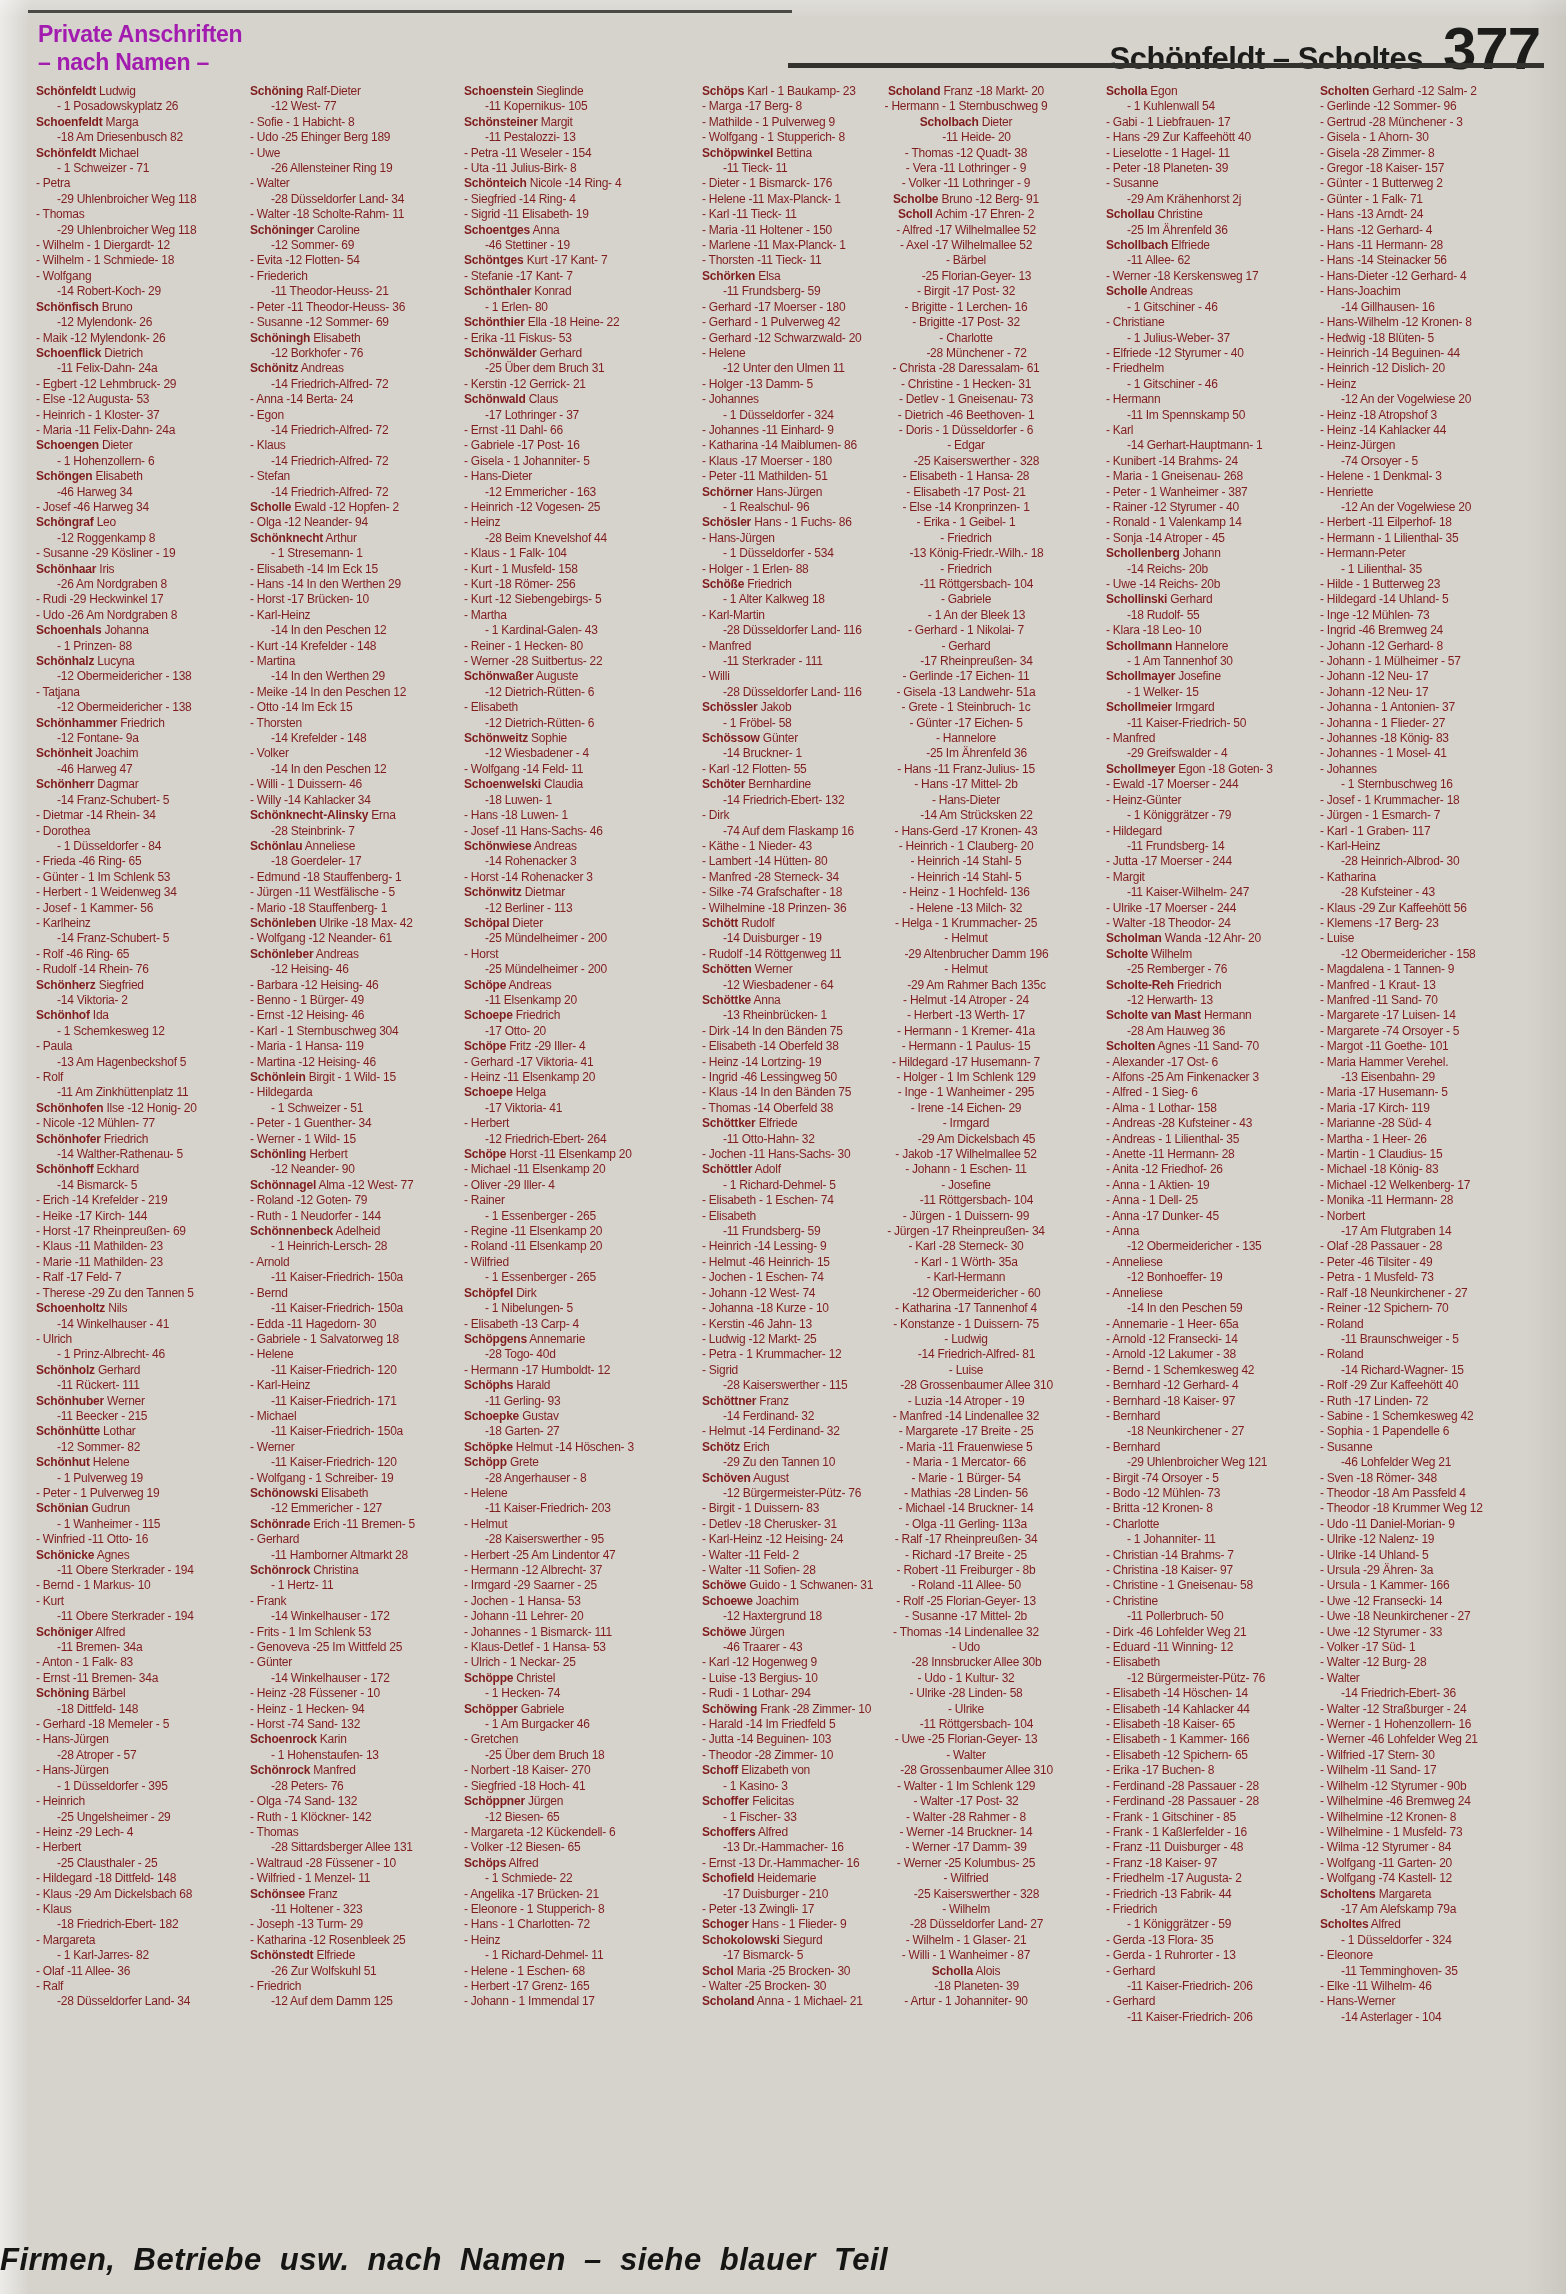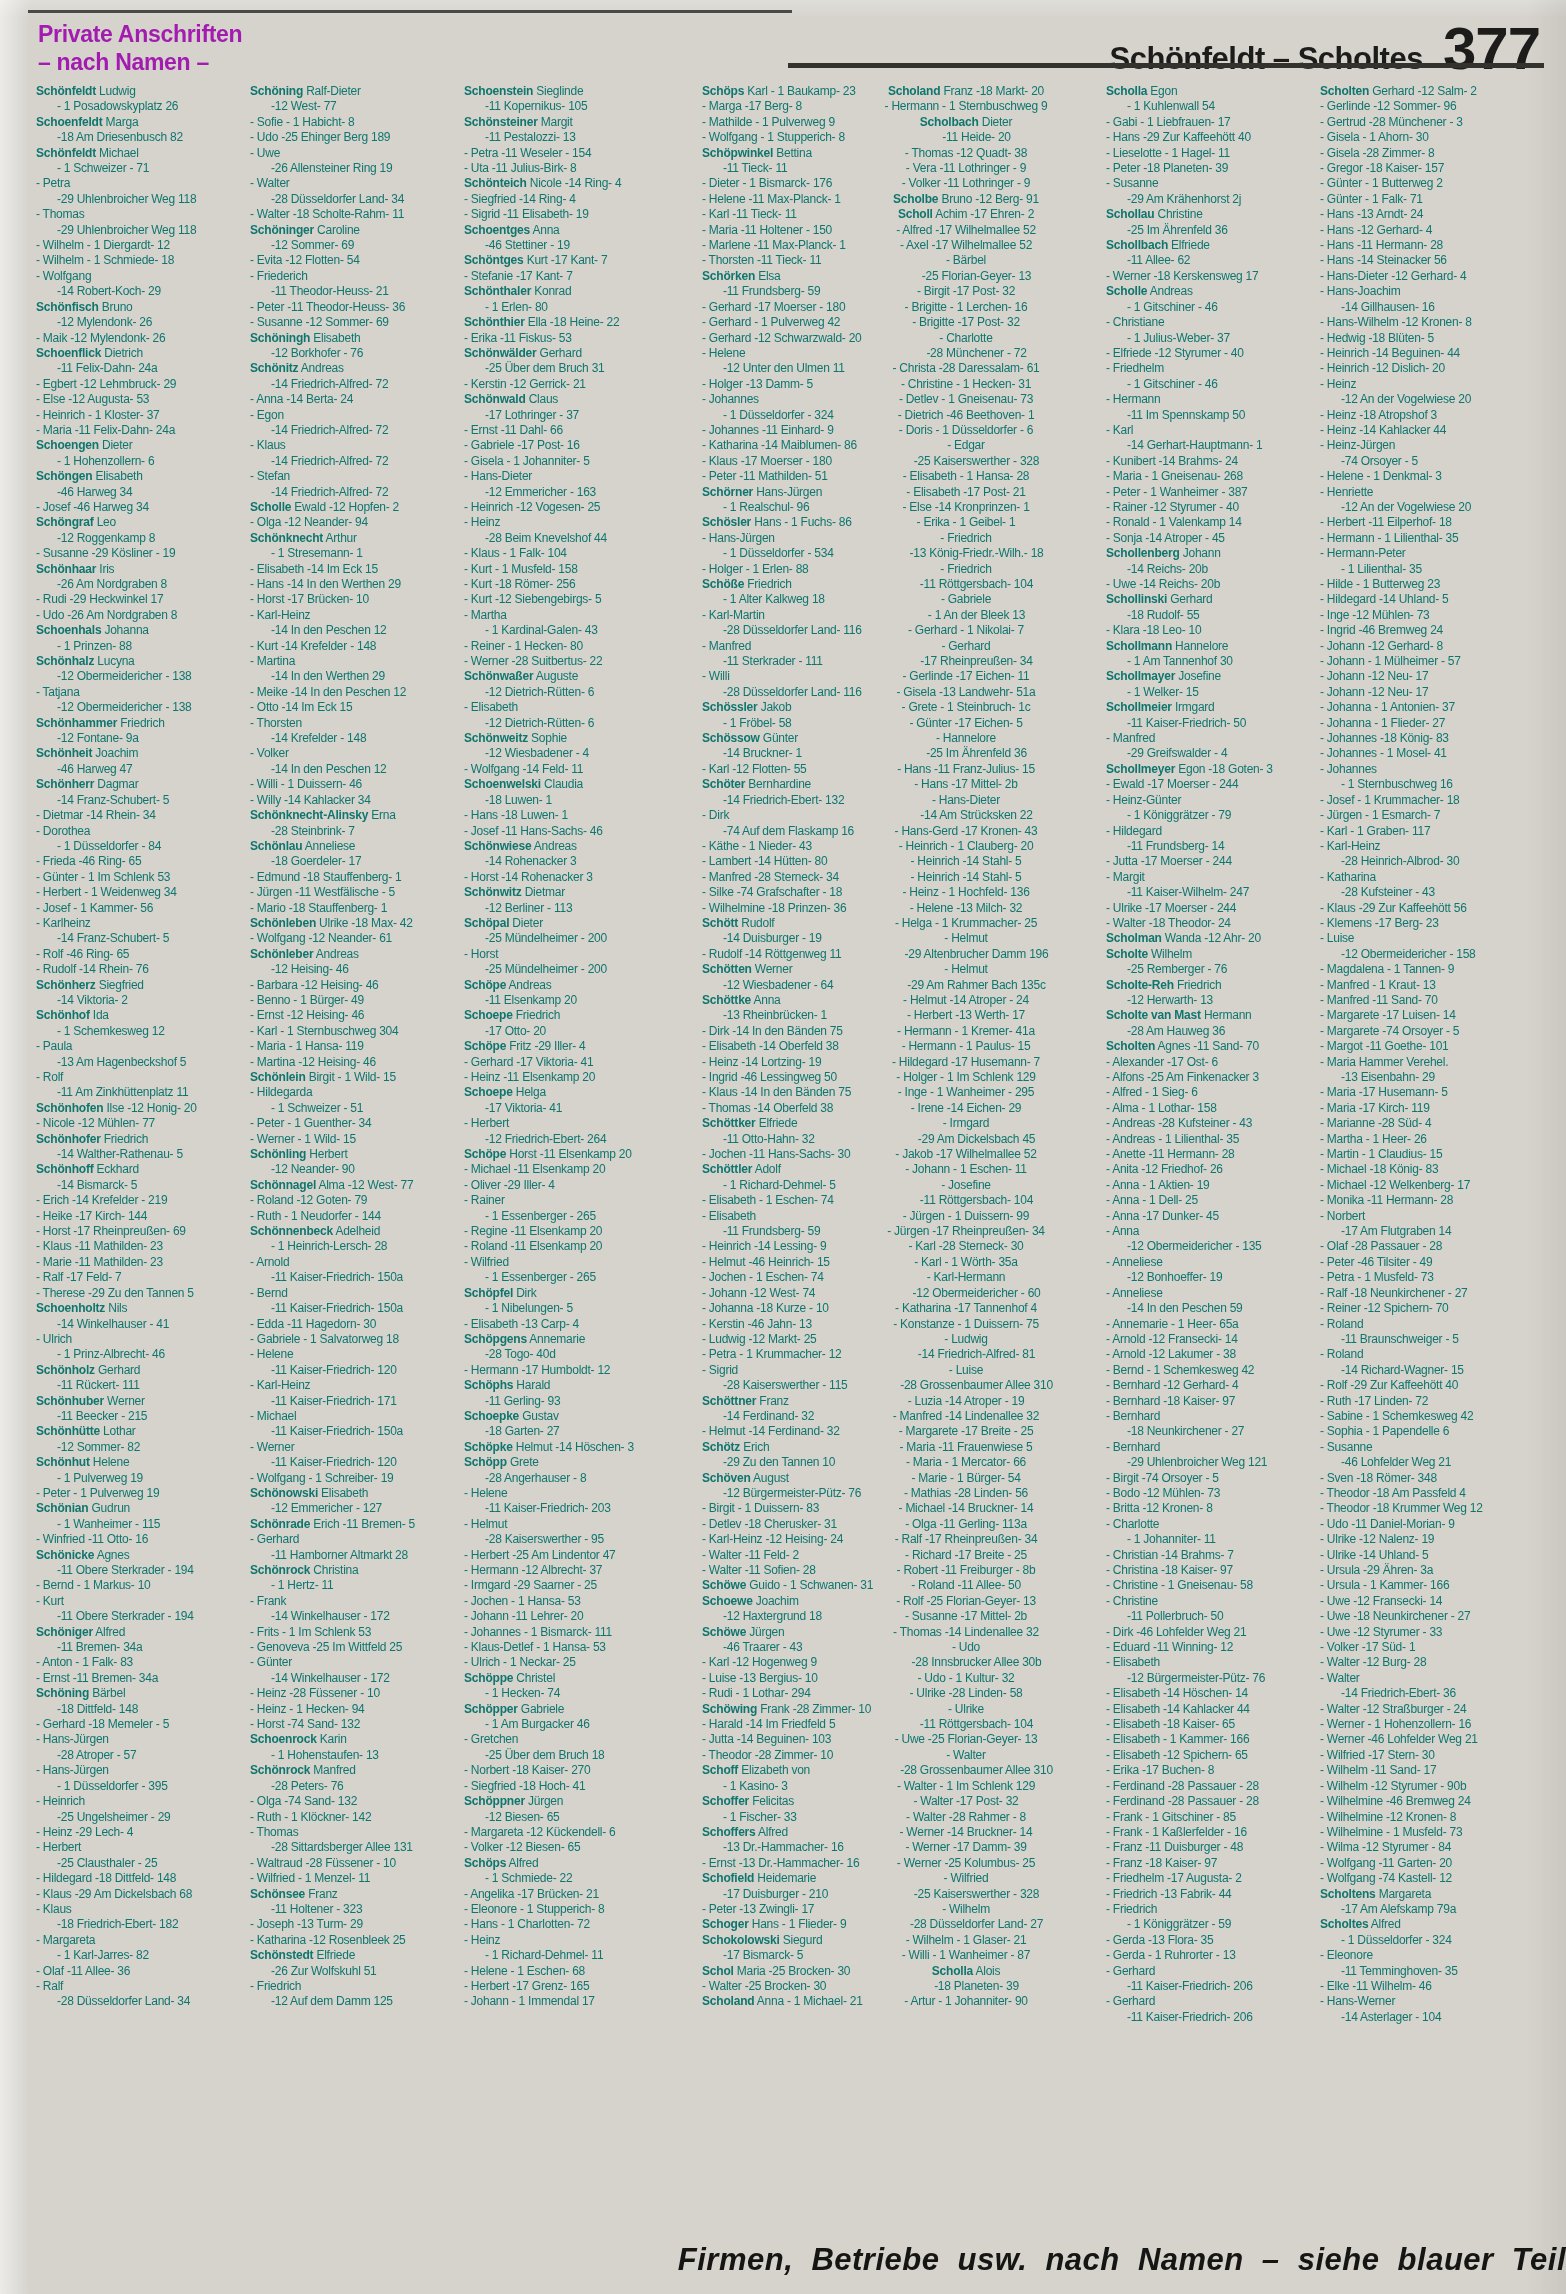--- a/index.html
+++ b/index.html
@@ -29,27 +29,27 @@
   }
   .header-right .range{font-size:31px;font-weight:bold;letter-spacing:-0.5px;}
   .header-right .pagenum{font-size:60px;font-weight:bold;letter-spacing:-1px;}
   .header-rule{
     position:absolute;left:788px;right:22px;top:63px;height:5px;background:#33322f;
   }
   .columns{position:absolute;top:0;left:0;}
   .col{
     position:absolute;top:84px;width:212px;
     font-size:12px;line-height:15.42px;letter-spacing:-0.25px;
-    white-space:nowrap;color:#0f766e;
+    white-space:nowrap;color:#7f1d1d;
   }
   .ln{height:15.42px;}
   .ln.addr{padding-left:21px;}
   .ln b{font-weight:700;letter-spacing:-0.2px;}
   .page-footer{
-    position:absolute;left:0;right:0;top:2242px;text-align:right;
+    position:absolute;left:0;right:0;top:2242px;text-align:left;
     font-size:31px;font-weight:bold;font-style:italic;
     letter-spacing:0.5px;word-spacing:9px;color:#151514;
   }
 </style>
 </head>
 <body>
 
 <div class="page-texture"></div>
 
 <div class="top-rule"></div>

